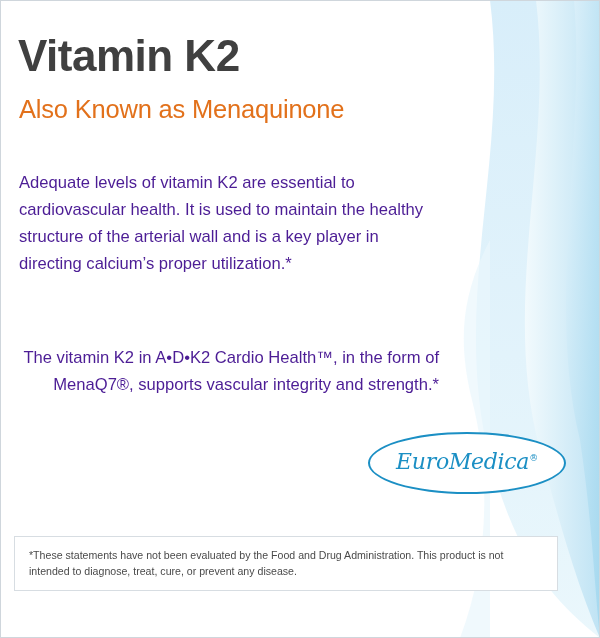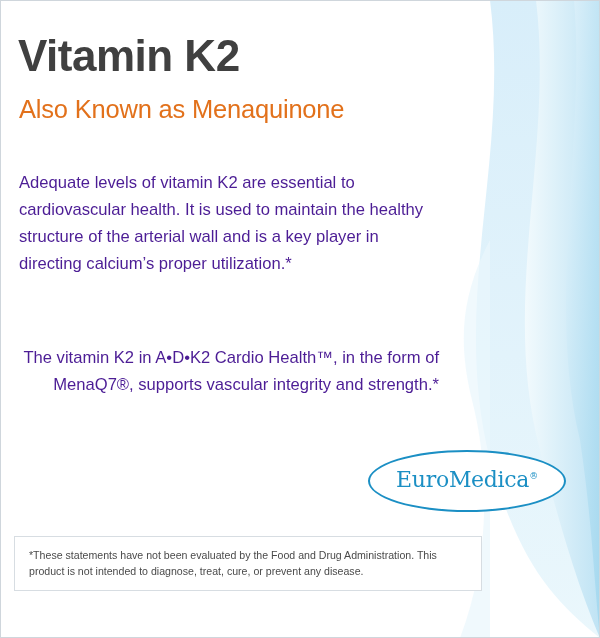--- a/index.html
+++ b/index.html
@@ -78,23 +78,24 @@
     line-height: 1.62;
     width: 420px;
   }
   #para1 { top: 170px; }
   #para2 { top: 345px; text-align: right; }
 
   
   #logo {
     position: absolute;
     left: 368px;
-    top: 450px;
+    top: 432px;
     width: 198px;
     height: 62px;
+    font-style: italic;
   }
   #logo .ellipse {
     position: absolute;
     left: 0; top: 0;
     width: 198px;
     height: 62px;
     border: 2.5px solid #1b8fc4;
     border-radius: 50% / 50%;
     box-sizing: border-box;
     background: #ffffff;
@@ -113,21 +114,21 @@
   }
   #logo .wordmark .reg {
     font-size: 9px;
     vertical-align: super;
   }
 
   #disclaimer {
     position: absolute;
     left: 14px;
     top: 536px;
-    width: 468px;
+    width: 544px;
     min-height: 52px;
     border: 1px solid #d7dde2;
     background: #ffffff;
     box-sizing: border-box;
     padding: 11px 14px 10px 14px;
     font-size: 10.6px;
     color: #4a4a4a;
     line-height: 1.5;
   }
 </style>

